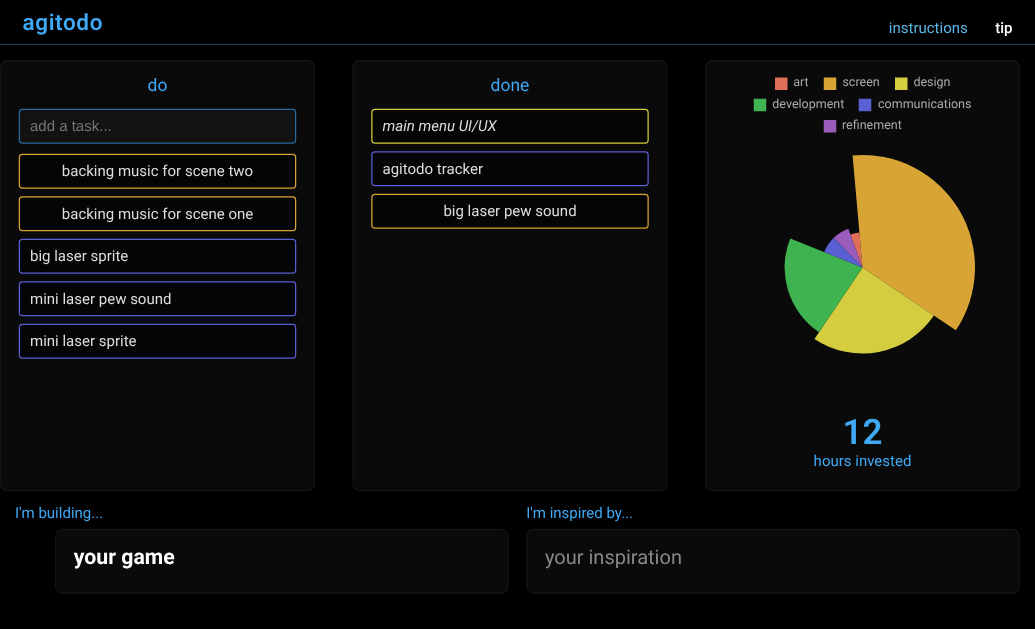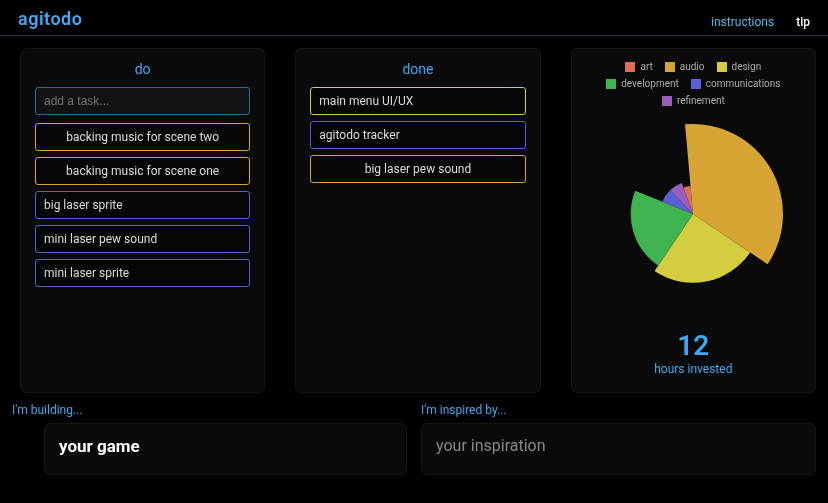--- a/index.html
+++ b/index.html
@@ -26,21 +26,21 @@
     letter-spacing: 0.5px;
   }
   .nav { display: flex; gap: 22px; font-size: 12px; }
   .nav a { text-decoration: none; cursor: pointer; }
   .nav-instr { color: #5bb5e8; }
   .nav-tip { color: #fff; font-weight: 500; }
 
   .columns {
     display: flex;
     gap: 30px;
-    padding: 12px 12px 0 20px;
+    padding: 12px 12px 0 0;
   }
   .panel {
     background: #0a0a0a;
     border: 1px solid #151515;
     border-radius: 6px;
     flex: 1;
     min-height: 338px;
     padding: 12px 14px;
     display: flex;
     flex-direction: column;
@@ -66,21 +66,21 @@
   .task {
     border: 1px solid #2a6a9e;
     border-radius: 3px;
     padding: 6px 8px;
     font-size: 12px;
     background: #050505;
     color: #ddd;
     cursor: pointer;
   }
   .task.cat-audio { border-color: #d9a436; text-align: center; }
-  .task.cat-design { border-color: #d4cd3f; }
+  .task.cat-design { border-color: #d4cd3f; font-style: italic; }
   .task.cat-communications { border-color: #5a5fd4; }
 
   
   .chart-panel { align-items: center; }
   .legend {
     display: flex;
     flex-wrap: wrap;
     gap: 6px 12px;
     justify-content: center;
     font-size: 10px;
@@ -163,21 +163,21 @@
   </div>
 
   <div class="panel chart-panel">
     <div class="legend" id="legend">
         <span class="legend-item">
           <span class="swatch" style="background: rgb(224, 111, 89);"></span>
           <span>art</span>
         </span>
         <span class="legend-item">
           <span class="swatch" style="background: rgb(217, 164, 54);"></span>
-          <span>audio</span>
+          <span>screen</span>
         </span>
         <span class="legend-item">
           <span class="swatch" style="background: rgb(212, 205, 63);"></span>
           <span>design</span>
         </span>
         <span class="legend-item">
           <span class="swatch" style="background: rgb(63, 179, 80);"></span>
           <span>development</span>
         </span>
         <span class="legend-item">

